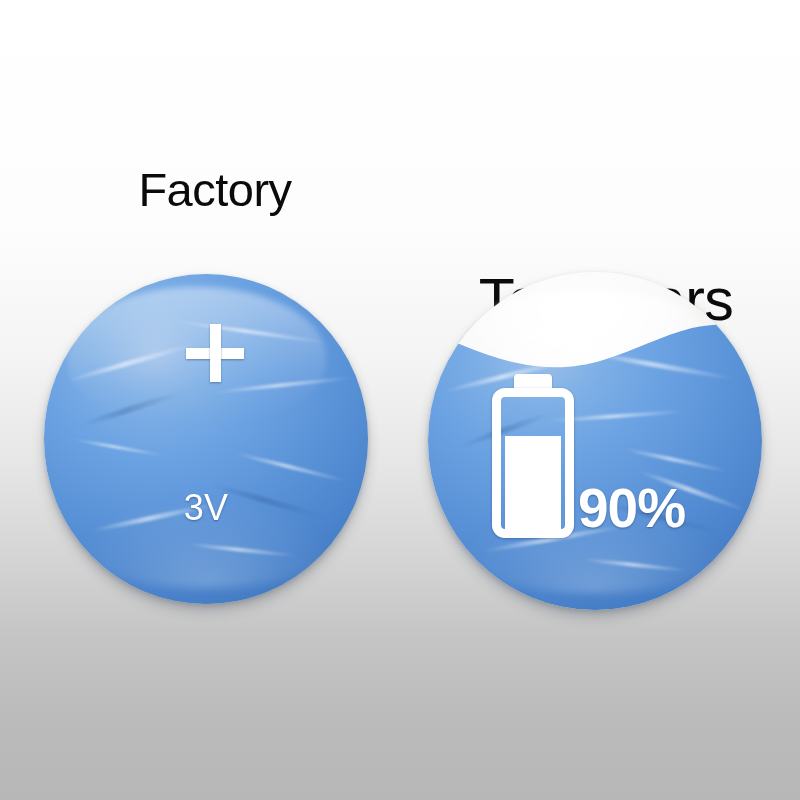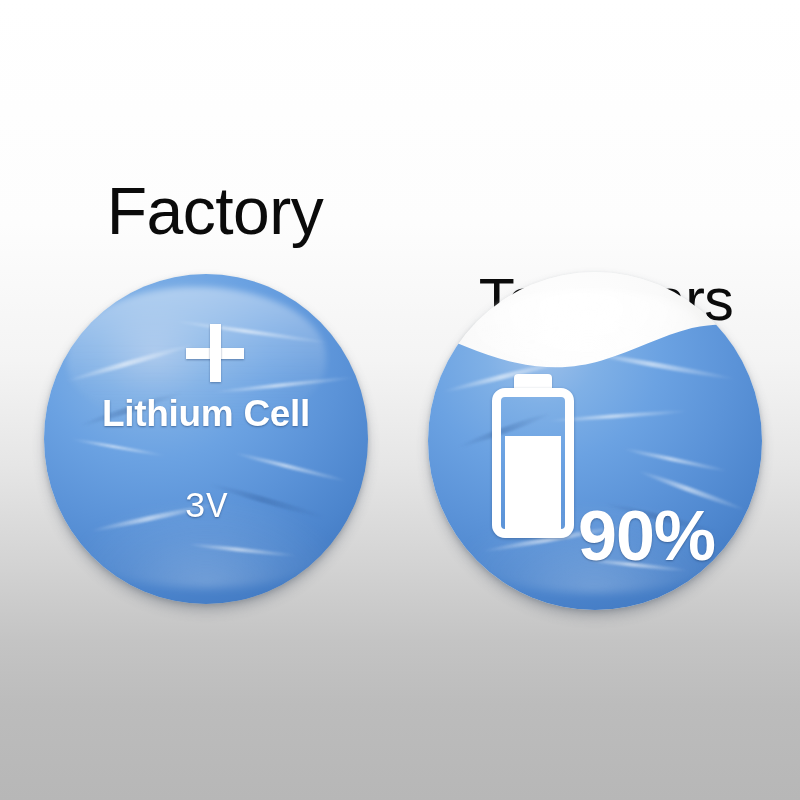--- a/index.html
+++ b/index.html
@@ -35,23 +35,23 @@
     position: absolute;
     color: #0b0b0b;
     font-weight: 400;
     line-height: 1.02;
     letter-spacing: -0.5px;
     text-align: center;
     white-space: pre;
   }
   #caption-left {
     left: 0;
-    top: 178px;
+    top: 166px;
     width: 430px;
-    font-size: 66px;
+    font-size: 47px;
   }
   #caption-right {
     left: 420px;
     top: 150px;
     width: 372px;
     font-size: 59px;
   }
   #caption-right .cap-line { display: block; }
 
   
@@ -208,21 +208,21 @@
   #label-lithium {
     left: 44px; top: 393px; width: 324px;
     font-size: 37px; font-weight: 700; letter-spacing: -0.3px;
   }
   #label-model {
     left: 44px; top: 441px; width: 324px;
     font-size: 36px; font-weight: 400; letter-spacing: 0.2px;
   }
   #label-voltage {
     left: 44px; top: 487px; width: 324px;
-    font-size: 36px; font-weight: 400; letter-spacing: 0.2px; font-family: Liberation Mono, monospace;
+    font-size: 36px; font-weight: 400; letter-spacing: 0.2px;
   }
 
   
   #battery-glyph {
     position: absolute;
     left: 488px;
     top: 374px;
     width: 90px;
     height: 166px;
   }
@@ -244,22 +244,22 @@
   #battery-glyph .bg-level {
     position: absolute;
     left: 17px;
     width: 56px;
     bottom: 9px;
     height: 95px;
     background: #ffffff;
   }
 
   #label-percent {
-    left: 578px; top: 496px; width: 170px;
-    font-size: 70px; font-weight: 700; text-align: left;
+    left: 578px; top: 476px; width: 170px;
+    font-size: 55px; font-weight: 700; text-align: left;
     letter-spacing: -1px;
   }
 
   svg.defs-only { position: absolute; width: 0; height: 0; }
 </style>
 </head>
 <body>
 
 <div id="stage">
 
@@ -300,21 +300,20 @@
     </div>
 
     <div class="coat-edge"></div>
   </div>
 
   <div id="plus-sign">
     <span class="bar h"></span>
     <span class="bar v"></span>
   </div>
 
-  <div class="mark" id="label-lithium">Lithium Cell</div>
   <div class="mark" id="label-voltage">3V</div>
 
   <div class="caption" id="caption-right">
     <span class="cap-line">Ten Years</span>
     <span class="cap-line">From Now</span>
   </div>
 
   <div class="coin" id="coin-right">
     <div class="coin-shadow"></div>
 

